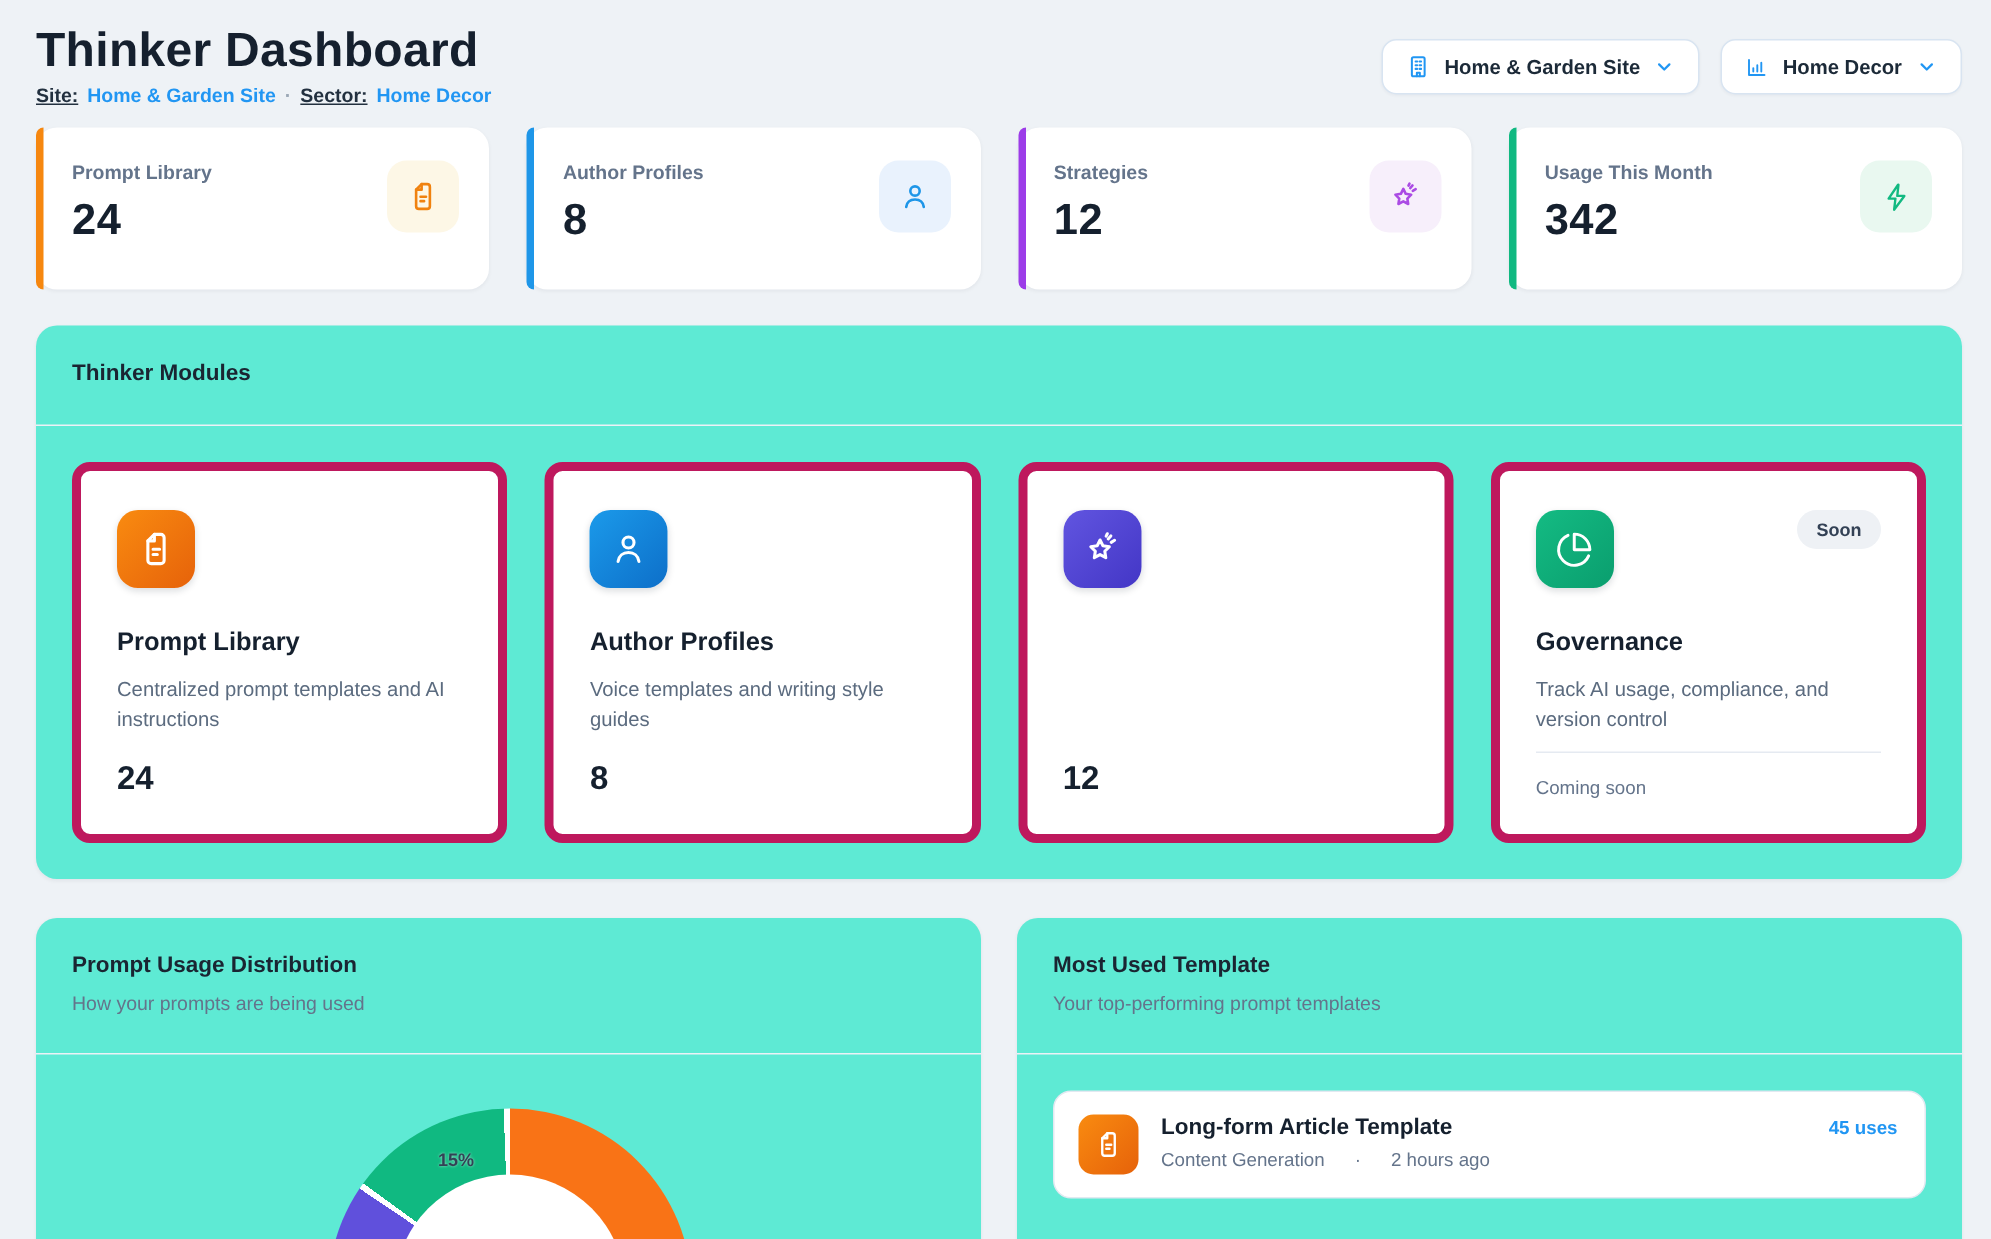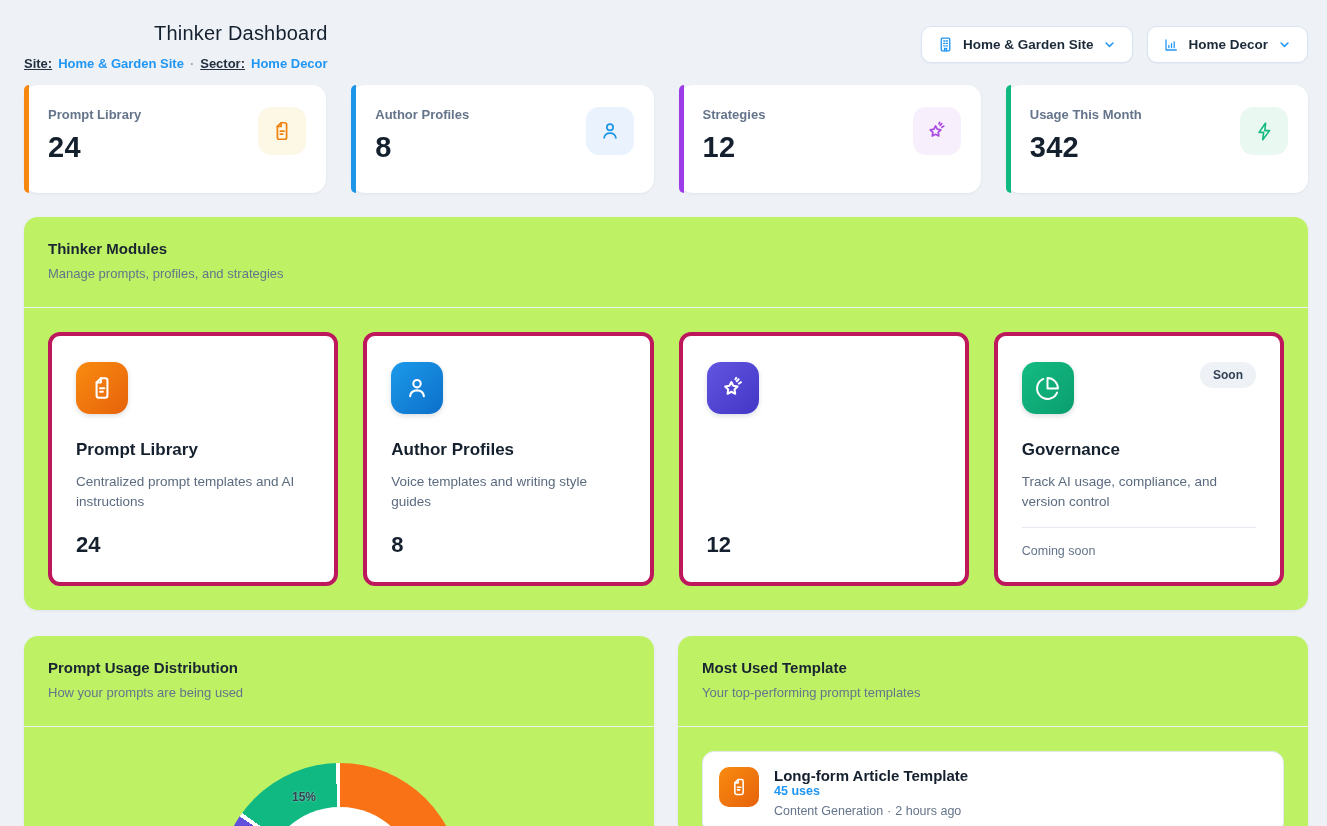--- a/index.html
+++ b/index.html
@@ -7,21 +7,21 @@
   body {
     font-family:"Liberation Sans","DejaVu Sans",sans-serif;
     background:#eef2f6;
     color:#16212e;
     padding:18px 19px 0 24px;
   }
   svg.ic { display:block; }
 
   
   .topbar { display:flex; justify-content:space-between; align-items:flex-start; }
-  .page-title { font-size:20px; font-weight:400; color:#15202e; letter-spacing:.2px; line-height:30px;text-align:right; }
+  .page-title { font-size:32px; font-weight:700; color:#15202e; letter-spacing:.2px; line-height:30px; }
   .subline { margin-top:7px; font-size:13px; font-weight:700; line-height:18px; display:flex; gap:6px; align-items:center; }
   .subline .lbl { color:#22303f;text-decoration:underline; }
   .subline a { color:#2196f3; text-decoration:none; cursor:pointer; }
   .subline .dot { color:#9aa7b5; font-weight:700; }
   .selectors { display:flex; gap:14px; margin-top:8px; }
   .select-btn {
     display:flex; align-items:center; gap:9px;
     background:#fff; border:1px solid #d8e4f1; border-radius:10px;
     height:37px; padding:0 15px; cursor:pointer;
     font-size:13.5px; font-weight:700; color:#1c2a38;
@@ -43,30 +43,30 @@
   .stat-card.a-green::before  { background:#10b981; }
   .stat-label { font-size:13px; font-weight:600; color:#64748b; }
   .stat-value { font-size:29px; font-weight:800; color:#15202e; margin-top:9px; letter-spacing:.3px; }
   .stat-icon { width:48px; height:48px; border-radius:13px; display:flex; align-items:center; justify-content:center; }
   .t-orange { background:#fdf7e6; color:#f0820f; }
   .t-blue   { background:#e9f2fd; color:#1e96e8; }
   .t-purple { background:#f7effb; color:#ab4be4; }
   .t-green  { background:#e9f8f0; color:#12b981; }
 
   
-  .panel { background:#bef264; border-radius:14px; box-shadow:0 1px 3px rgba(16,24,40,.06); }
+  .panel { background:#5eead4; border-radius:14px; box-shadow:0 1px 3px rgba(16,24,40,.06); }
   .panel-head { padding:22px 24px 24px 24px; border-bottom:1px solid #edf1f6; }
   .panel-title { font-size:15px; font-weight:700; color:#1a2532; line-height:20px; }
   .panel-sub { font-size:13px; color:#64748b; margin-top:6px; line-height:18px; }
 
   
   .modules { margin-top:24px; }
   .modules-body { padding:24px; display:grid; grid-template-columns:repeat(4,1fr); gap:25px; }
   .module-card {
-    border:4px solid #be185d; border-radius:12px; min-height:254px;
+    border:6px solid #be185d; border-radius:12px; min-height:254px;
     padding:26px 24px 24px 24px; display:flex; flex-direction:column; cursor:pointer; background:#fff;
   }
   .module-top { display:flex; justify-content:space-between; align-items:flex-start; }
   .module-icon { width:52px; height:52px; border-radius:14px; color:#fff; display:flex; align-items:center; justify-content:center; box-shadow:0 2px 5px rgba(16,24,40,.15); }
   .g-orange { background:linear-gradient(135deg,#f98b10,#e6620a); }
   .g-blue   { background:linear-gradient(135deg,#1b9aea,#0d6fc9); }
   .g-purple { background:linear-gradient(135deg,#6155e0,#4336c6); }
   .g-green  { background:linear-gradient(135deg,#14bb83,#0a9e6e); }
   .soon-badge { background:#eef1f5; color:#334155; font-size:12px; font-weight:700; border-radius:999px; padding:6px 13px; }
   .module-title { font-size:17px; font-weight:800; color:#15202e; margin-top:26px; }
@@ -83,24 +83,24 @@
   .donut::after { content:""; position:absolute; left:50%; top:50%; width:154px; height:154px; border-radius:50%; background:#fff; transform:translate(-50%,-50%); }
   .donut-label { position:absolute; left:85px; top:34px; transform:translate(-50%,-50%); font-size:12px; font-weight:800; color:#334155; z-index:2; text-shadow:0 0 2px rgba(255,255,255,.6); }
 
   .prompt-list { padding:24px; }
   .prompt-item {
     border:1px solid #e2e9f1; border-radius:12px; padding:15px 18px 15px 16px;
     display:flex; gap:15px; align-items:flex-start; cursor:pointer; background:#fff;
   }
   .prompt-icon { width:40px; height:40px; border-radius:10px; color:#fff; display:flex; align-items:center; justify-content:center; flex:none; }
   .prompt-main { flex:1; }
-  .prompt-row1 { display:flex; justify-content:space-between; align-items:baseline;flex-direction:column; }
+  .prompt-row1 { display:flex; justify-content:space-between; align-items:baseline; }
   .prompt-title { font-size:15px; font-weight:800; color:#15202e; }
   .prompt-uses { font-size:12.5px; font-weight:700; color:#2196f3; }
-  .prompt-meta { margin-top:6px; font-size:12.5px; color:#64748b; display:flex; gap:4px; align-items:flex-start; }
+  .prompt-meta { margin-top:6px; font-size:12.5px; color:#64748b; display:flex; gap:20px; align-items:flex-start; }
 </style>
 </head>
 <body>
 
 <svg width="0" height="0" style="position:absolute" aria-hidden="true">
   <defs>
     <symbol id="i-doc" viewBox="0 0 24 24" fill="none" stroke="currentColor" stroke-width="1.9" stroke-linecap="round" stroke-linejoin="round">
       <path d="M11 3h4a2 2 0 0 1 2 2v14a2 2 0 0 1-2 2H9a2 2 0 0 1-2-2V7z"></path>
       <path d="M11 3v4H7"></path>
       <path d="M10.2 12.2h4M10.2 15.4h2.6"></path>
@@ -218,21 +218,20 @@
         <svg class="ic" width="21" height="21">
           <use href="#i-bolt"></use>
         </svg>
       </div>
   </div>
 </div>
 
 <section class="panel modules">
   <div class="panel-head">
     <div class="panel-title">Thinker Modules</div>
-    <div class="panel-sub">Manage prompts, profiles, and strategies</div>
   </div>
   <div class="modules-body">
 
     <div class="module-card">
       <div class="module-top">
         <div class="module-icon g-orange">
             <svg class="ic" width="26" height="26">
               <use href="#i-doc"></use>
             </svg>
           </div>

